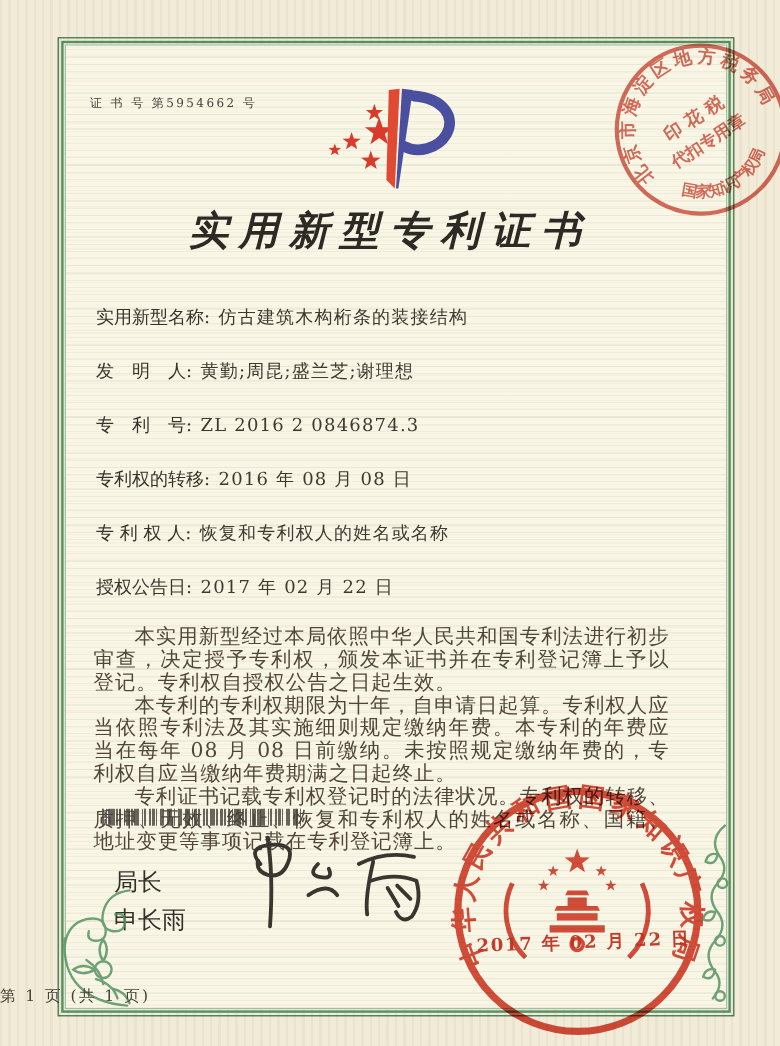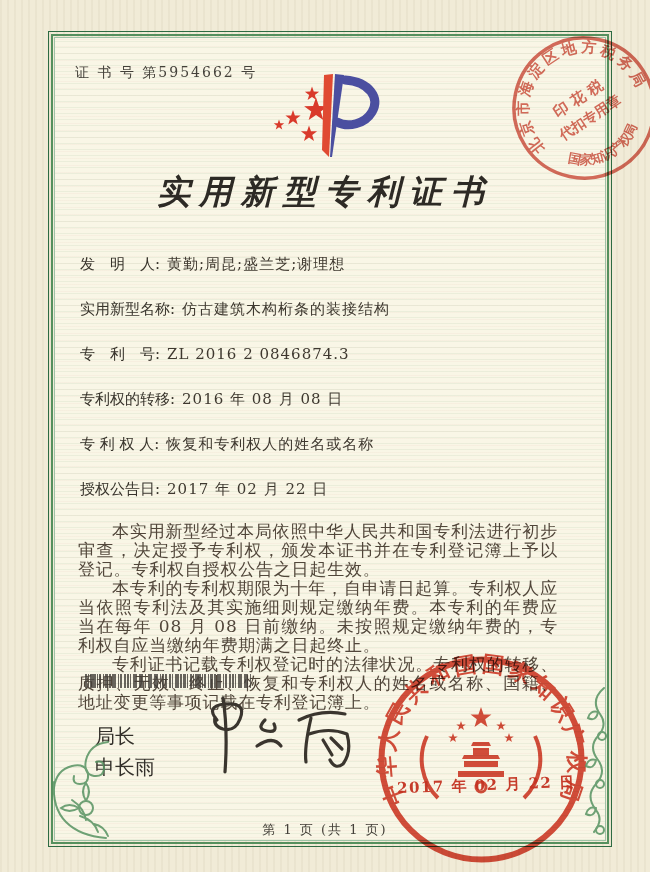--- a/index.html
+++ b/index.html
@@ -13,21 +13,21 @@
   }
   .frame{position:absolute;left:48px;top:31px;width:562px;height:814px;border:1px solid #2d6b42;}
   .frame-mid{position:absolute;inset:2px;border:2px solid #55905e;}
   .frame-in{
     position:absolute;inset:1px;border:1px solid #9fc2a6;
     background:
       repeating-linear-gradient(0deg, rgba(140,180,140,0.13) 0 1px, rgba(0,0,0,0) 1px 6px),
       repeating-linear-gradient(0deg, rgba(215,150,140,0.07) 2px 3px, rgba(0,0,0,0) 3px 9px),
       #f9f6e6;
   }
-  .cert-no{position:absolute;left:75px;top:64px;font-size:14px;letter-spacing:2px;color:#44413a;}
+  .cert-no{position:absolute;left:75px;top:79px;font-size:10px;letter-spacing:2px;color:#44413a;}
   .logo{position:absolute;left:266px;top:64px;width:136px;height:106px;}
   .title{position:absolute;left:0;top:170px;width:100%;text-align:center;
     font-size:33px;font-weight:bold;letter-spacing:9px;color:#2d2a25;font-style:italic;}
   .fields{position:absolute;left:80px;top:254px;width:470px;}
   .field-row{display:flex;margin-bottom:24px;font-size:15px;line-height:21px;}
   .field-label{white-space:pre;color:#37332b;margin-right:7px;}
   .field-value{color:#3e382f;letter-spacing:1px;}
   .paras{position:absolute;left:78px;top:522px;width:480px;font-size:17px;line-height:19px;
     text-align:justify;color:#51463a;letter-spacing:0.8px;}
   .paras p{margin:0;text-indent:2em;}
@@ -39,21 +39,21 @@
   .signer{position:absolute;left:95px;top:722px;font-size:20px;line-height:31px;color:#33302a;
     font-family:Liberation Mono, monospace;}
   .signature{position:absolute;left:183px;top:688px;width:180px;height:100px;}
   .seal{position:absolute;left:374px;top:652px;width:215px;height:215px;opacity:.9;mix-blend-mode:multiply;}
   .seal-date{position:absolute;left:397px;top:776px;color:#c43322;font-size:15px;font-weight:bold;
     letter-spacing:1.5px;transform:rotate(-2deg);opacity:.95;}
   .tax-stamp{position:absolute;left:508px;top:32px;width:152px;height:152px;
     transform:rotate(-33deg);opacity:.8;mix-blend-mode:multiply;}
   .ornament-bl{position:absolute;left:50px;top:738px;width:112px;height:106px;opacity:.85;}
   .ornament-right{position:absolute;left:584px;top:686px;width:28px;height:156px;opacity:.85;}
-  .footer{position:absolute;left:0;top:821px;width:100%;text-align:center;font-size:13px;
+  .footer{position:absolute;left:0;top:821px;width:100%;text-align:left;font-size:13px;
     letter-spacing:2px;color:#45413a;}
 </style>
 </head>
 <body>
 
 <div class="page">
 
   <div class="frame">
     <div class="frame-mid">
       <div class="frame-in"></div>
@@ -74,26 +74,26 @@
       <polygon fill="#e04a32" points="58,11 67,10 63,93 56,86"></polygon>
       <polygon fill="#4b4fa0" points="69,10 78,11 66,93 64,93"></polygon>
       <path fill="none" stroke="#4b4fa0" stroke-width="9" stroke-linecap="round" d="M79,16 C104,18 114,34 106,48 C99,60 82,64 71,58"></path>
     </svg>
   </div>
 
   <div class="title">实用新型专利证书</div>
 
   <div class="fields">
     <div class="field-row">
+      <span class="field-label">实用新型名称:</span>
+      <span class="field-value">仿古建筑木构桁条的装接结构</span>
+    </div>
+    <div class="field-row">
       <span class="field-label">发　明　人:</span>
       <span class="field-value">黄勤;周昆;盛兰芝;谢理想</span>
-    </div>
-    <div class="field-row">
-      <span class="field-label">实用新型名称:</span>
-      <span class="field-value">仿古建筑木构桁条的装接结构</span>
     </div>
     <div class="field-row">
       <span class="field-label">专　利　号:</span>
       <span class="field-value">ZL 2016 2 0846874.3</span>
     </div>
     <div class="field-row">
       <span class="field-label">专利权的转移:</span>
       <span class="field-value">2016 年 08 月 08 日</span>
     </div>
     <div class="field-row">

